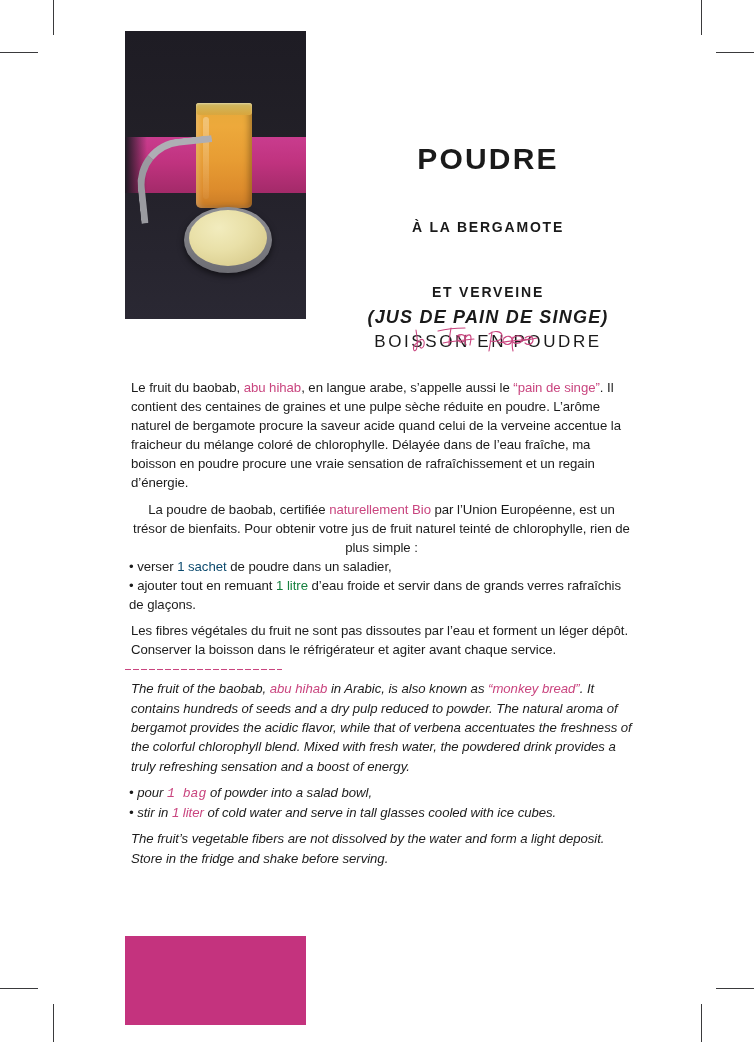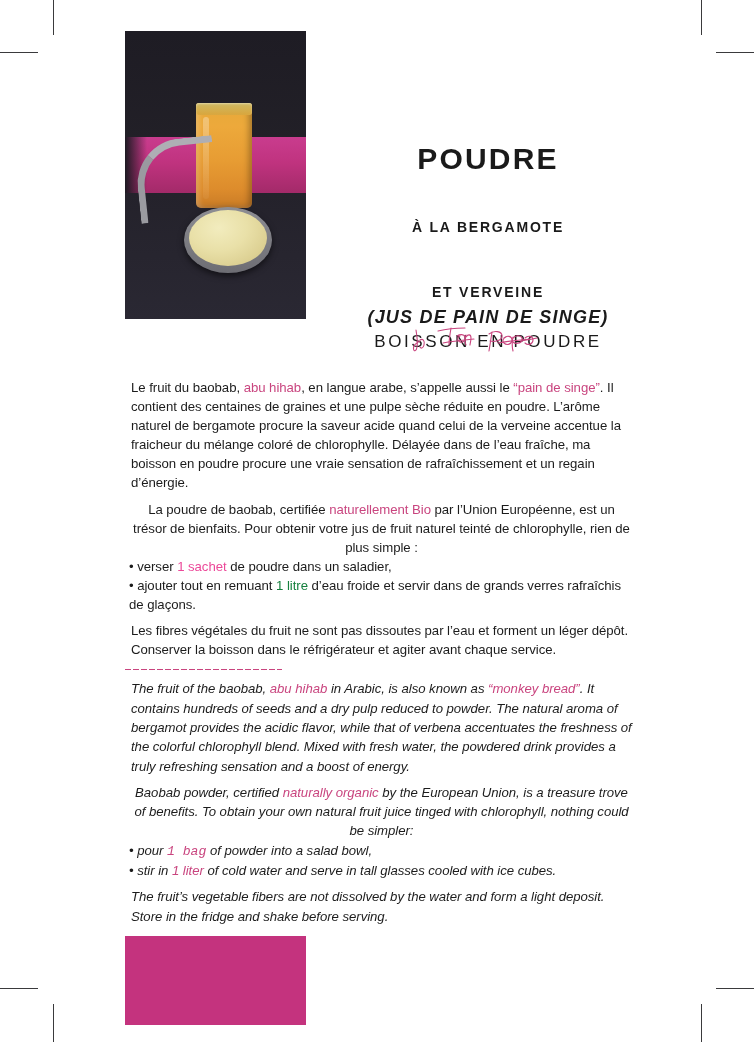--- a/index.html
+++ b/index.html
@@ -281,33 +281,32 @@
 </div>
 
 <div class="body-copy">
 
   <div class="fr">
     <p class="para"><span>Le fruit du baobab, </span><span class="accent" style="color: rgb(201, 69, 127);">abu hihab</span><span>, en langue arabe, s’appelle aussi le </span><span class="accent" style="color: rgb(201, 69, 127);">“pain de singe”</span><span>. Il contient des centaines de graines et une pulpe sèche réduite en poudre. L’arôme naturel de bergamote procure la saveur acide quand celui de la verveine accentue la fraicheur du mélange coloré de chlorophylle. Délayée dans de l’eau fraîche, ma boisson en poudre procure une vraie sensation de rafraîchissement et un regain d’énergie.</span></p>
 
     <p class="para tight"><span>La poudre de baobab, certifiée </span><span class="accent" style="color: rgb(201, 69, 127);">naturellement Bio</span><span> par l’Union Européenne, est un trésor de bienfaits. Pour obtenir votre jus de fruit naturel teinté de chlorophylle, rien de plus simple :</span></p>
 
     <div class="bullets">
-      <div class="bullet"><span>• verser </span><span class="accent" style="color: #ec4899;">1 sachet</span><span> de poudre dans un saladier,</span></div>
+      <div class="bullet"><span>• verser </span><span class="accent" style="color: #0c4a6e;">1 sachet</span><span> de poudre dans un saladier,</span></div>
       <div class="bullet"><span>• ajouter tout en remuant </span><span class="accent" style="color: #15803d; text-align: right;">1 litre</span><span> d’eau froide et servir dans de grands verres rafraîchis de glaçons.</span></div>
     </div>
 
     <p class="para">Les fibres végétales du fruit ne sont pas dissoutes par l’eau et forment un léger dépôt. Conserver la boisson dans le réfrigérateur et agiter avant chaque service.</p>
   </div>
 
   <div class="divider"></div>
 
   <div class="en">
     <p class="para"><span>The fruit of the baobab, </span><span class="accent" style="color: rgb(201, 69, 127);">abu hihab</span><span> in Arabic, is also known as </span><span class="accent" style="color: rgb(201, 69, 127);">“monkey bread”</span><span>. It contains hundreds of seeds and a dry pulp reduced to powder. The natural aroma of bergamot provides the acidic flavor, while that of verbena accentuates the freshness of the colorful chlorophyll blend. Mixed with fresh water, the powdered drink provides a truly refreshing sensation and a boost of energy.</span></p>
 
-    <p class="para tight"><span>Baobab powder, certified </span><span class="accent" style="color: rgb(201, 69, 127);">naturally organic</span><span> by the European Union, is a treasure trove of benefits. To obtain your own natural fruit juice tinged with chlorophyll, nothing could be simpler:</span></p>
 
     <div class="bullets">
       <div class="bullet"><span>• pour </span><span class="accent" style="color: rgb(201, 69, 127); font-family: Liberation Mono, monospace;">1 bag</span><span> of powder into a salad bowl,</span></div>
       <div class="bullet"><span>• stir in </span><span class="accent" style="color: rgb(201, 69, 127);">1 liter</span><span> of cold water and serve in tall glasses cooled with ice cubes.</span></div>
     </div>
 
     <p class="para">The fruit’s vegetable fibers are not dissolved by the water and form a light deposit. Store in the fridge and shake before serving.</p>
   </div>
 </div>
 

